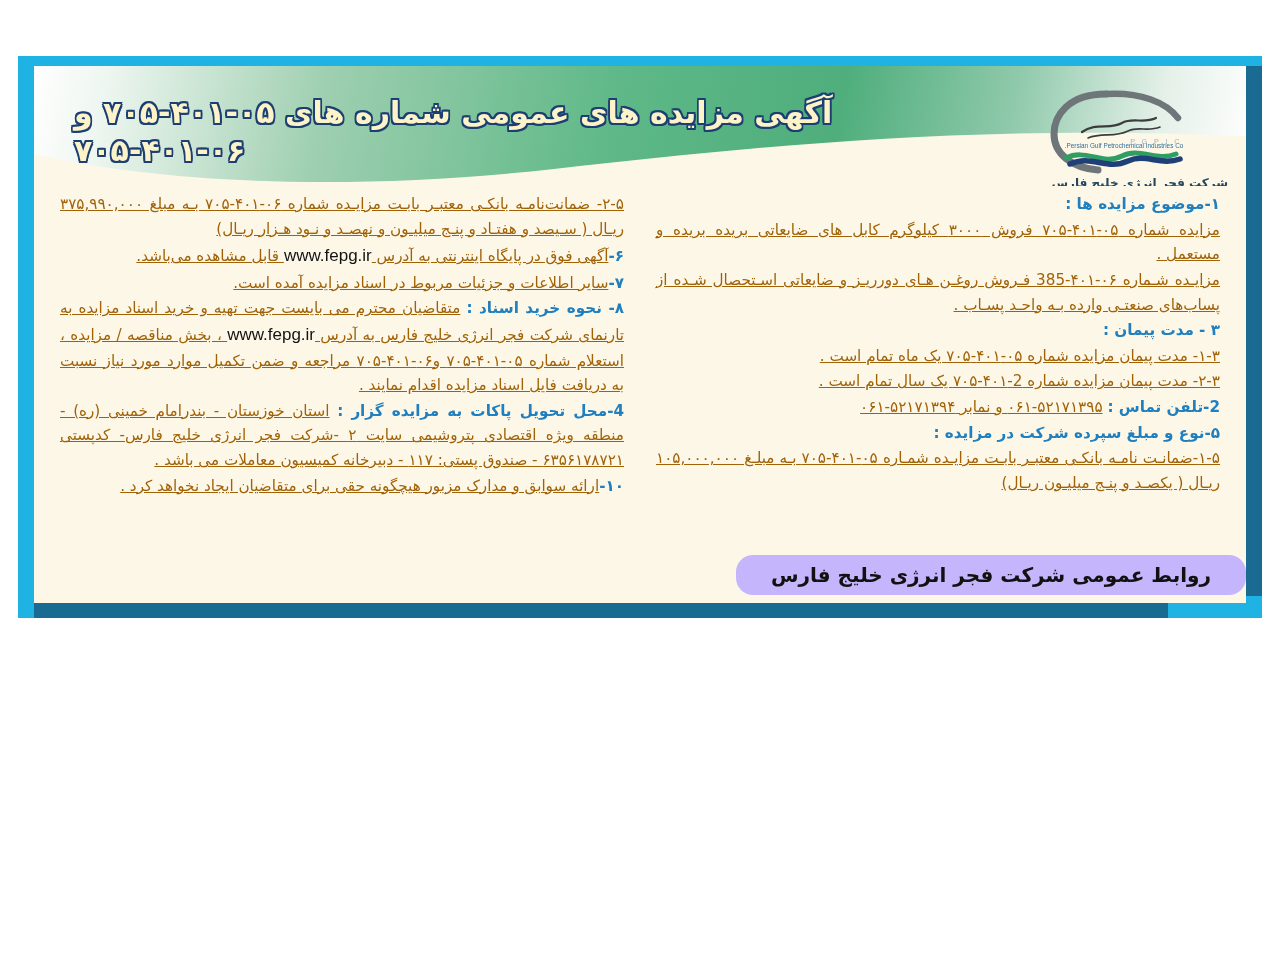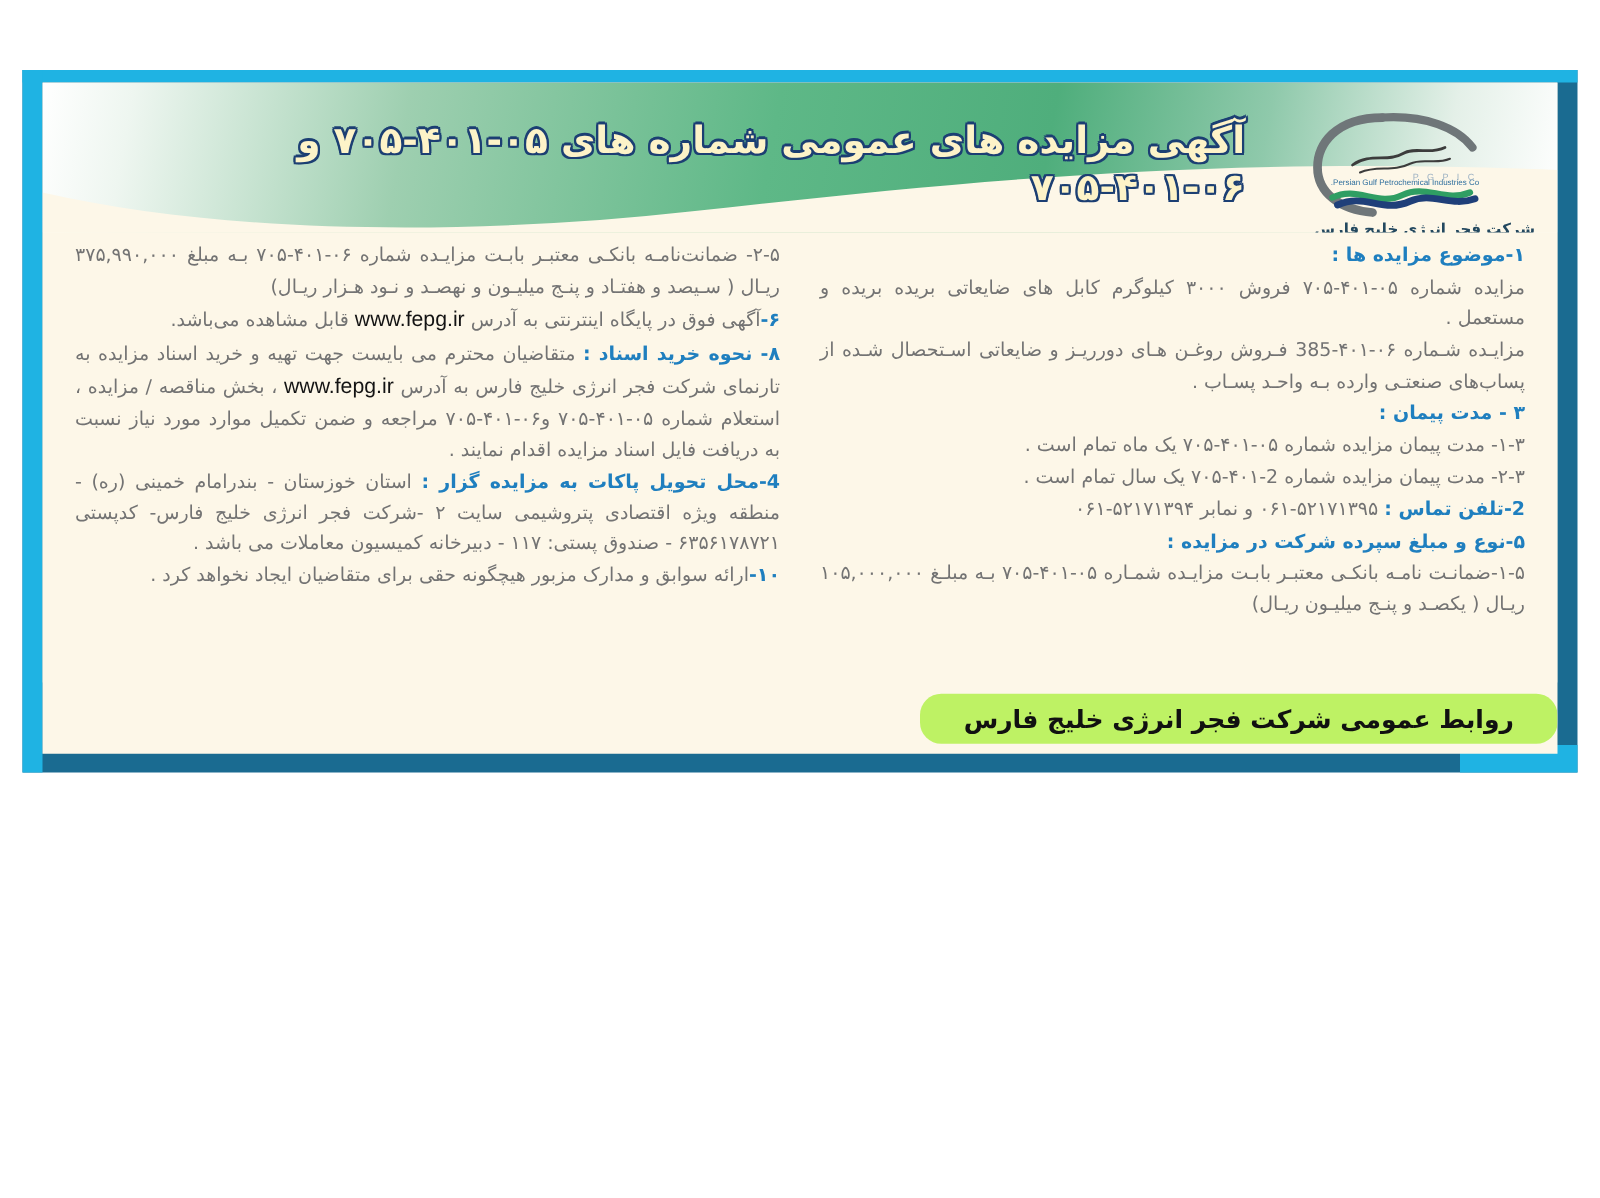--- a/index.html
+++ b/index.html
@@ -83,21 +83,21 @@
     left: 0; bottom: -4px;
     width: 100%;
     height: 70px;
     pointer-events: none;
   }
   #header-title {
     position: absolute;
     right: 250px;
     top: 28px;
     left: 40px;
-    text-align: right;
+    text-align: left;
     font-family: "DejaVu Sans", "Liberation Sans", sans-serif;
     font-size: 30px;
     font-weight: bold;
     color: #fdf3c8;
     letter-spacing: 0px;
     line-height: 1.25;
     direction: rtl;
     text-shadow:
       -1.6px -1.6px 0 #1c3f73,
        1.6px -1.6px 0 #1c3f73,
@@ -161,21 +161,21 @@
     margin: 0 0 1px 0;
     direction: rtl;
     text-align: justify;
     text-align-last: right;
     font-family: "DejaVu Sans", "Liberation Sans", sans-serif;
   }
   .heading {
     color: #1f7fbf;
     font-weight: bold;
   }
-  .para .body-text { color: #737373; font-weight: normal; }
+  .para .body-text { color: #a16207; font-weight: normal; text-decoration: underline; }
   .url {
     font-family: "Liberation Sans", sans-serif;
     font-size: 17px;
     direction: ltr;
     unicode-bidi: embed;
     display: inline-block;
     color: #131313;
   }
 
   
@@ -185,21 +185,21 @@
     bottom: 0;
     width: 100%;
     height: 56px;
   }
   #footer-bar {
     position: absolute;
     right: 0;
     bottom: 8px;
     width: 510px;
     height: 40px;
-    background: #bef264;
+    background: #c4b5fd;
     display: flex;
     align-items: center;
     justify-content: center;
     direction: rtl;
     border-radius: 17px;
   }
   #footer-text {
     font-size: 20px;
     font-weight: bold;
     color: #111111;
@@ -287,20 +287,23 @@
       <div class="col left">
 
         <p class="para">
           <span class="body-text">۲-۵- ضمانت‌نامـه بانکـی معتبـر بابـت مزایـده شماره ۰۶-۴۰۱-۷۰۵ بـه مبلغ ۳۷۵,۹۹۰,۰۰۰ ریـال ( سـیصد و هفتـاد و پنـج میلیـون و نهصـد و نـود هـزار ریـال)</span>
         </p>
 
         <p class="para">
           <span class="heading">۶-</span><span class="body-text">آگهی فوق در پایگاه اینترنتی به آدرس </span><span class="url">www.fepg.ir</span><span class="body-text"> قابل مشاهده می‌باشد.</span>
         </p>
 
+        <p class="para">
+          <span class="heading">۷-</span><span class="body-text">سایر اطلاعات و جزئیات مربوط در اسناد مزایده آمده است.</span>
+        </p>
 
         <p class="para">
           <span class="heading">۸- نحوه خرید اسناد :</span>
           <span class="body-text">متقاضیان محترم می بایست جهت تهیه و خرید اسناد مزایده به تارنمای شرکت فجر انرژی خلیج فارس به آدرس </span><span class="url">www.fepg.ir</span><span class="body-text"> ، بخش مناقصه / مزایده ، استعلام شماره ۰۵-۴۰۱-۷۰۵ و۰۶-۴۰۱-۷۰۵ مراجعه و ضمن تکمیل موارد مورد نیاز نسبت به دریافت فایل اسناد مزایده اقدام نمایند .</span>
         </p>
 
         <p class="para">
           <span class="heading">4-محل تحویل پاکات به مزایده گزار :</span>
           <span class="body-text">استان خوزستان - بندرامام خمینی (ره) - منطقه ویژه اقتصادی پتروشیمی سایت ۲ -شرکت فجر انرژی خلیج فارس- کدپستی ۶۳۵۶۱۷۸۷۲۱ - صندوق پستی: ۱۱۷ - دبیرخانه کمیسیون معاملات می باشد .</span>
         </p>

